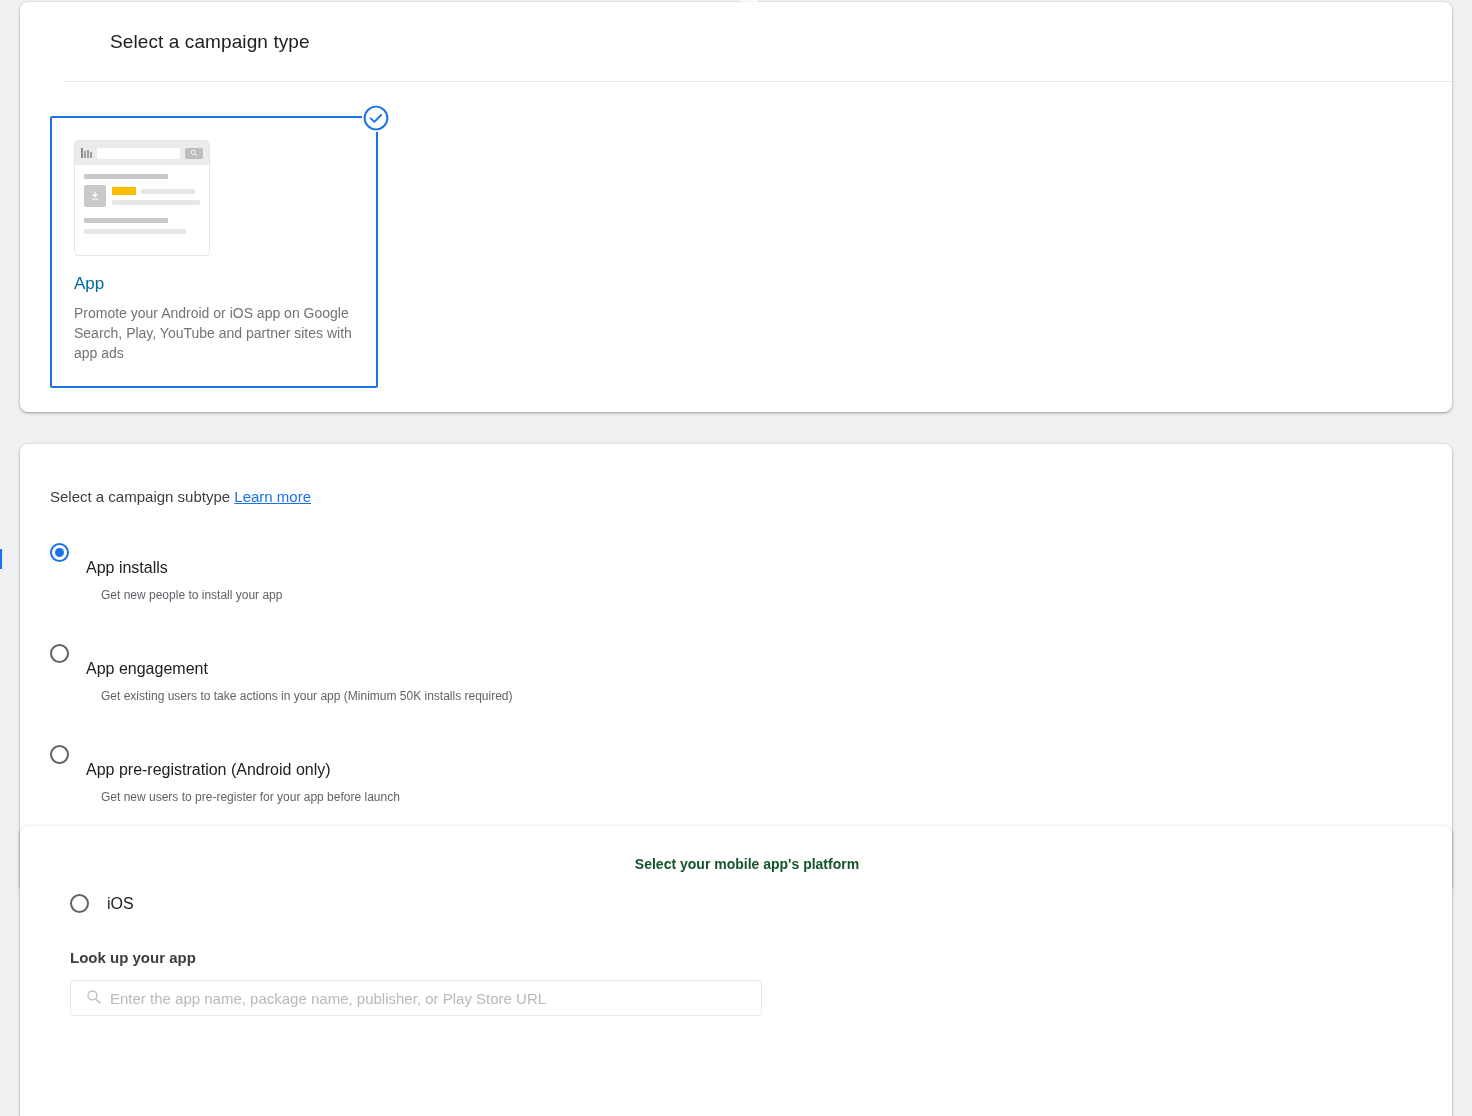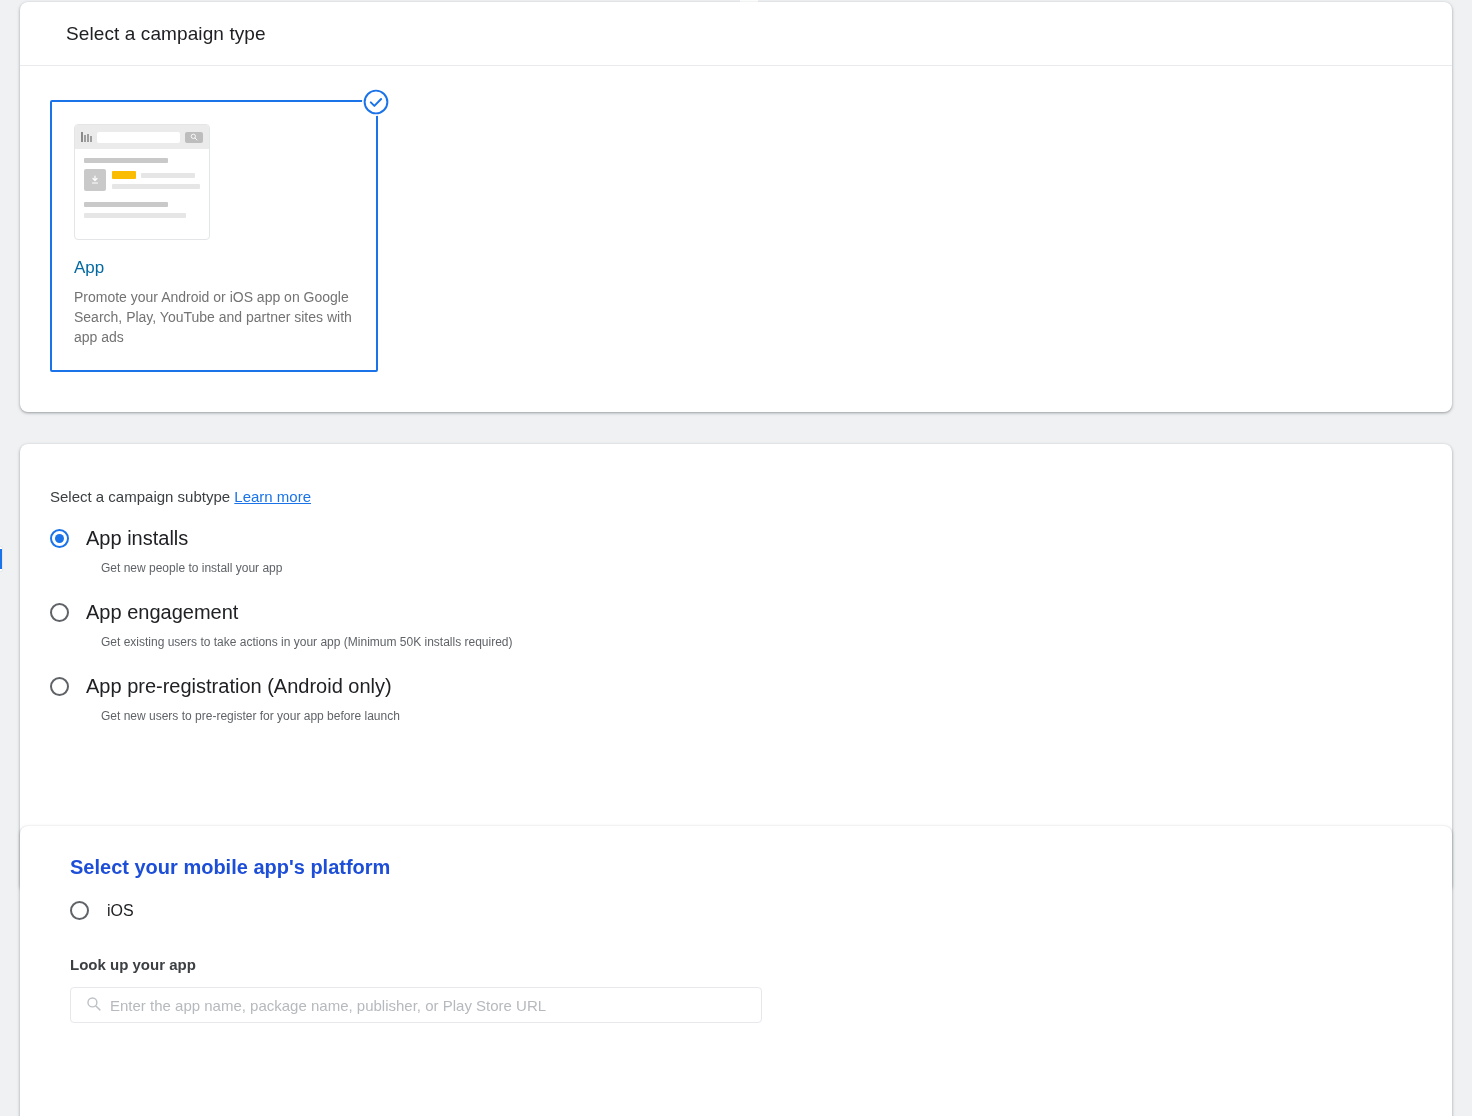--- a/index.html
+++ b/index.html
@@ -59,26 +59,27 @@
     position: absolute;
     background: #ffffff;
     border-radius: 8px;
     box-shadow: 0 1px 2px 0 rgba(60,64,67,.30), 0 1px 3px 1px rgba(60,64,67,.15);
   }
   #card-type    { left: 20px; top: 2px;   width: 1432px; height: 410px; }
   #card-subtype { left: 20px; top: 444px; width: 1432px; height: 448px; }
   #card-platform{ left: 20px; top: 826px; width: 1432px; height: 330px; }
 
   .card-header {
-    height: 64px;
+    height: 80px;
     border-bottom: 1px solid #e8eaed;
     display: flex;
     align-items: center;
     padding: 0 46px;
     box-sizing: border-box;
+    margin-left: 44px;
   }
   .card-header-title {
     font-size: 19px;
     color: #202124;
     letter-spacing: .1px;
   }
 
   
   .tile-area { padding: 34px 28px 0 30px; }
   .tile {
@@ -180,31 +181,31 @@
   .radio-row { display: flex; align-items: center; gap: 17px; margin-bottom: 11px; cursor: pointer; }
   .radio {
     width: 19px; height: 19px; border-radius: 50%;
     border: 2px solid #5f6368; box-sizing: border-box; flex: none;
     display: flex; align-items: center; justify-content: center;
   }
   .radio.checked { border-color: #1a73e8; }
   .radio.checked::after {
     content: ""; width: 9px; height: 9px; border-radius: 50%; background: #1a73e8;
   }
-  .radio-label { font-size: 20px; color: #202124; }
+  .radio-label { font-size: 16px; color: #202124; margin-top: 32px; }
   .radio-desc {
     font-size: 12px; color: #5f6368;
     margin: 0 0 26px 51px;
   }
   .radio-desc.last { margin-bottom: 12px; }
 
   
   .platform-body { padding: 30px 28px 0 50px; }
   .platform-head {
-    font-size: 20px; color: #1d4ed8; font-weight: bold; margin-bottom: 22px;
+    font-size: 14px; color: #14532d; font-weight: bold; margin-bottom: 22px; text-align: center;
   }
   .platform-row { display: flex; align-items: center; gap: 18px; margin-bottom: 26px; cursor: pointer;}
   .platform-label { font-size: 16px; color: #202124; }
   .lookup-head {
     font-size: 15px; color: #3c4043; font-weight: bold;
     margin: 36px 0 14px 0;
   }
   .search-box {
     width: 692px; height: 36px;
     border: 1px solid #e6e8eb; border-radius: 4px;

